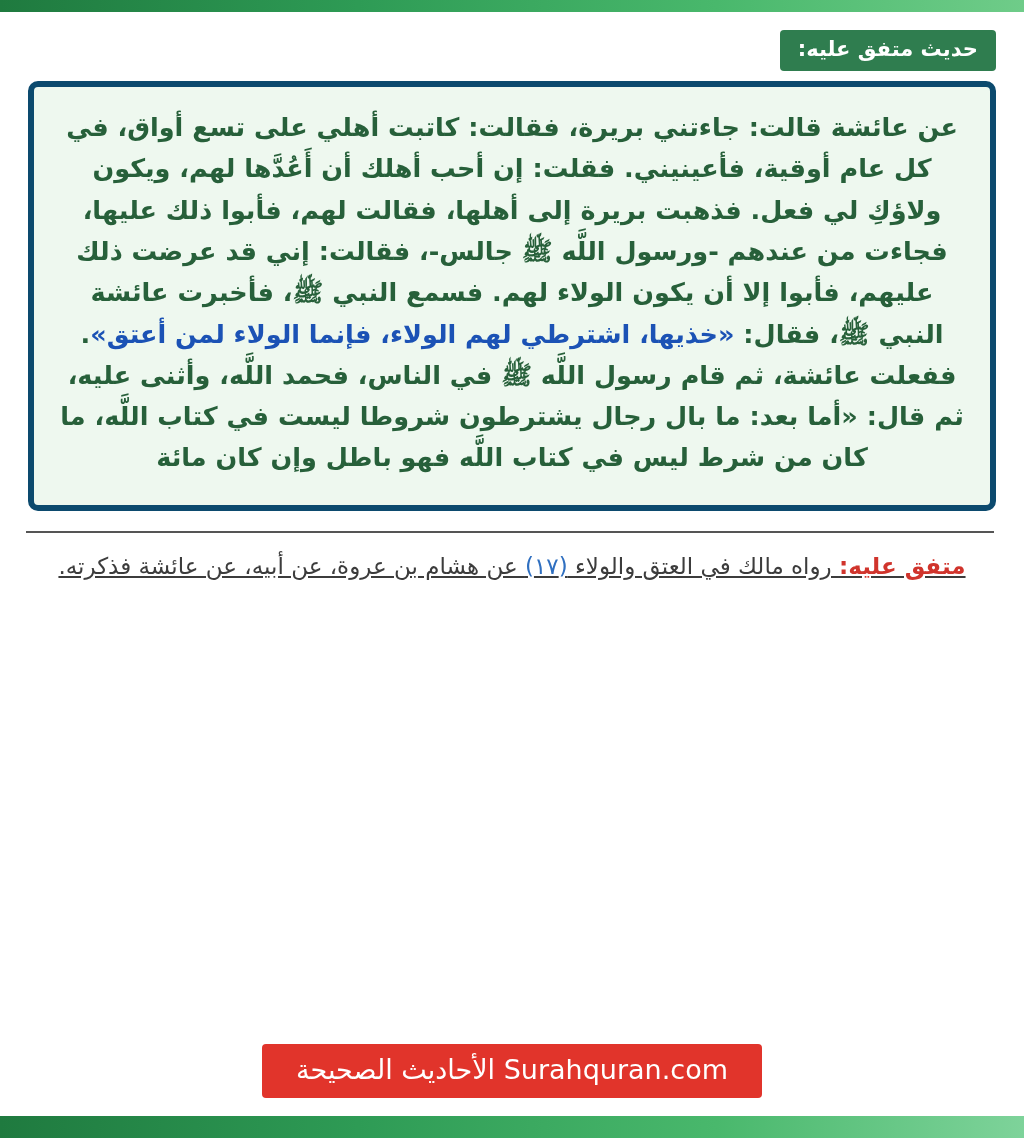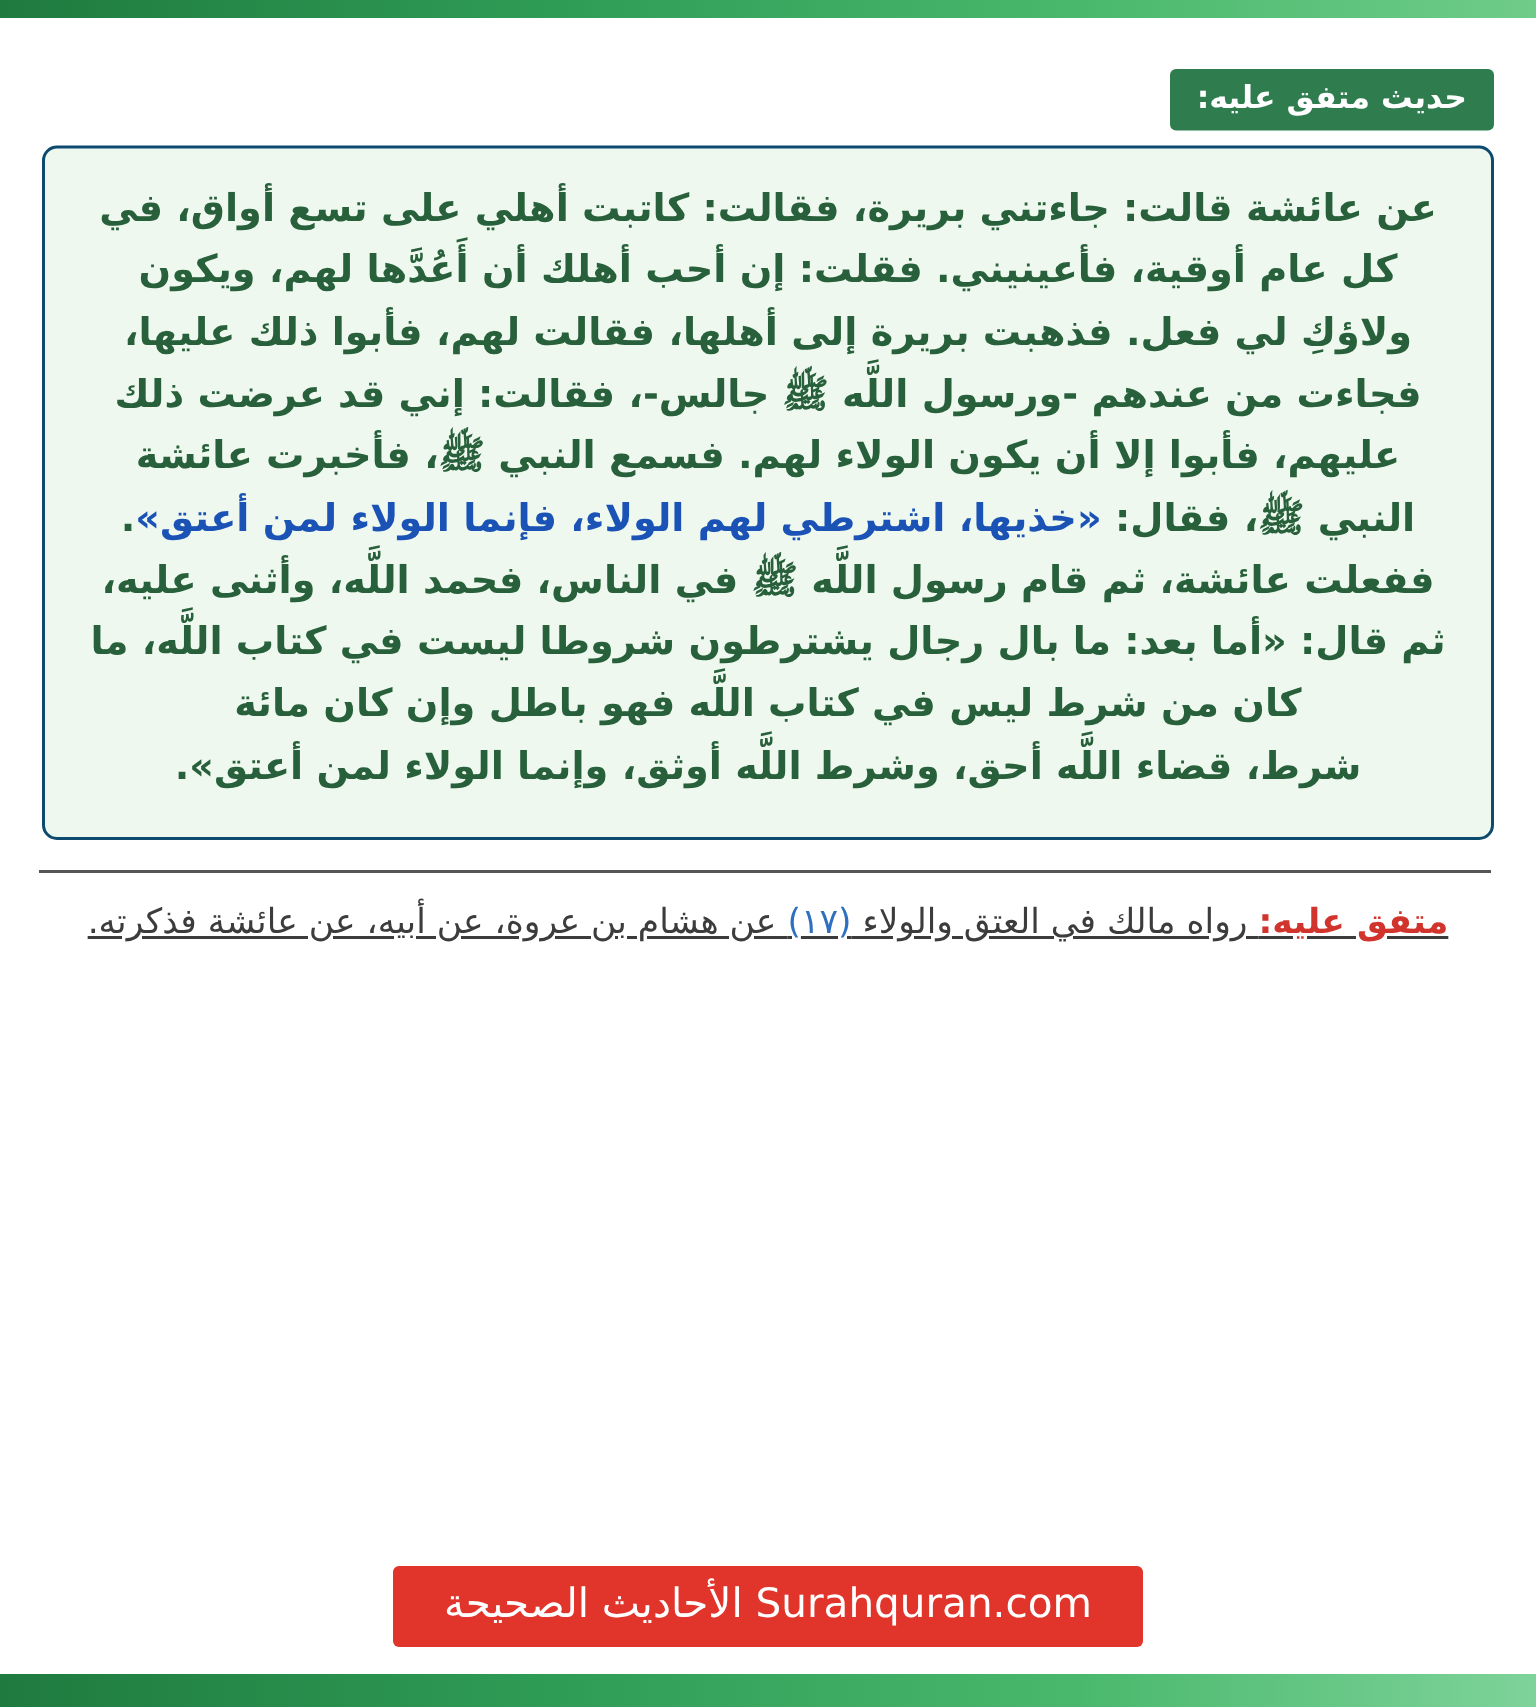--- a/index.html
+++ b/index.html
@@ -29,42 +29,42 @@
   }
   
   .bottom-accent {
     height: 22px;
     width: 100%;
     background: linear-gradient(90deg, #1f7a3f 0%, #2e9b55 35%, #49b86c 70%, #7ed39a 100%);
     flex: 0 0 auto;
   }
   .content {
     flex: 1 1 auto;
-    padding: 34px 28px 6px 28px;
+    padding: 18px 28px 6px 28px;
     display: flex;
     flex-direction: column;
   }
   .badge-row {
     display: flex;
     justify-content: flex-start;
     margin-bottom: 10px;
   }
   .badge {
     background: #2f7d4f;
     color: #ffffff;
     font-size: 21px;
     font-weight: bold;
     padding: 8px 18px 10px 18px;
     border-radius: 4px;
     line-height: 1.1;
     letter-spacing: 0;
   }
   .hadith-box {
     background: #eef8ef;
-    border: 2px solid #0c4a6e;
+    border: 6px solid #0c4a6e;
     border-radius: 10px;
     padding: 20px 26px 26px 26px;
     color: #27603a;
     font-size: 25.5px;
     font-weight: bold;
     line-height: 1.62;
     text-align: center;
   }
   .hadith-box .blue {
     color: #1b52b5;
@@ -119,21 +119,20 @@
 
   <div class="content">
 
     <div class="badge-row">
       <div class="badge">حديث متفق عليه:</div>
     </div>
 
     <div class="hadith-box">
       <span>عن عائشة قالت: جاءتني بريرة، فقالت: كاتبت أهلي على تسع أواق، في كل عام أوقية، فأعينيني. فقلت: إن أحب أهلك أن أَعُدَّها لهم، ويكون ولاؤكِ لي فعل. فذهبت بريرة إلى أهلها، فقالت لهم، فأبوا ذلك عليها، فجاءت من عندهم -ورسول اللَّه ﷺ جالس-، فقالت: إني قد عرضت ذلك عليهم، فأبوا إلا أن يكون الولاء لهم. فسمع النبي ﷺ، فأخبرت عائشة النبي ﷺ، فقال: </span><span class="blue">«خذيها، اشترطي لهم الولاء، فإنما الولاء لمن أعتق»</span><span>. ففعلت عائشة، ثم قام رسول اللَّه ﷺ في الناس، فحمد اللَّه، وأثنى عليه، ثم قال: «أما بعد: ما بال رجال يشترطون شروطا ليست في كتاب اللَّه، ما كان من شرط ليس في كتاب اللَّه فهو باطل وإن كان مائة</span>
       <br>
-      <span>شرط، قضاء اللَّه أحق، وشرط اللَّه أوثق، وإنما الولاء لمن أعتق».</span>
     </div>
 
     <hr class="sep">
 
     <div class="takhrij">
       <span class="label">متفق عليه:</span><span> رواه مالك في العتق والولاء </span><span class="num">(١٧)</span><span> عن هشام بن عروة، عن أبيه، عن عائشة فذكرته.</span>
     </div>
 
     <div class="footer-row">
       <button class="site-btn"><span class="dom">Surahquran.com</span> <span>الأحاديث الصحيحة</span></button>

